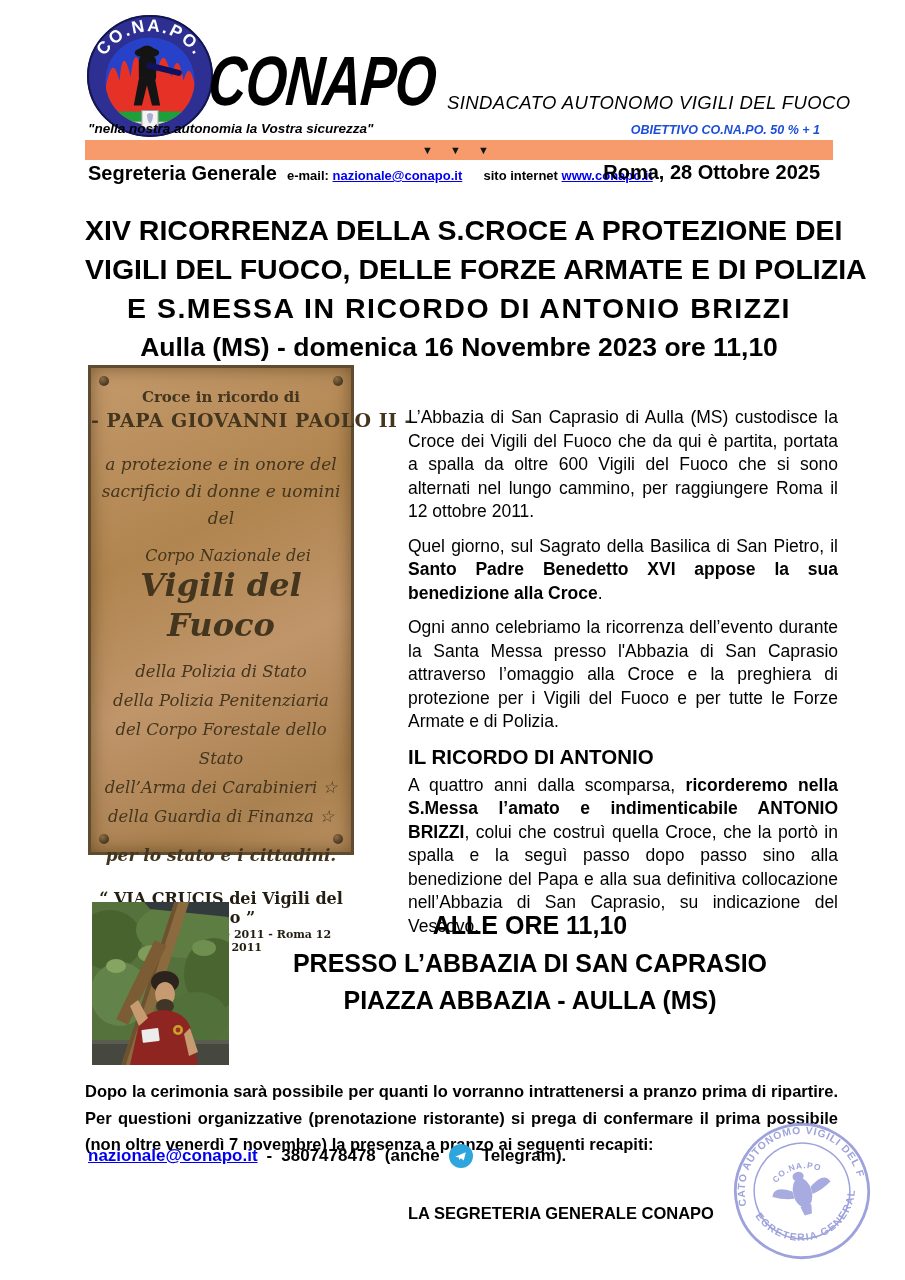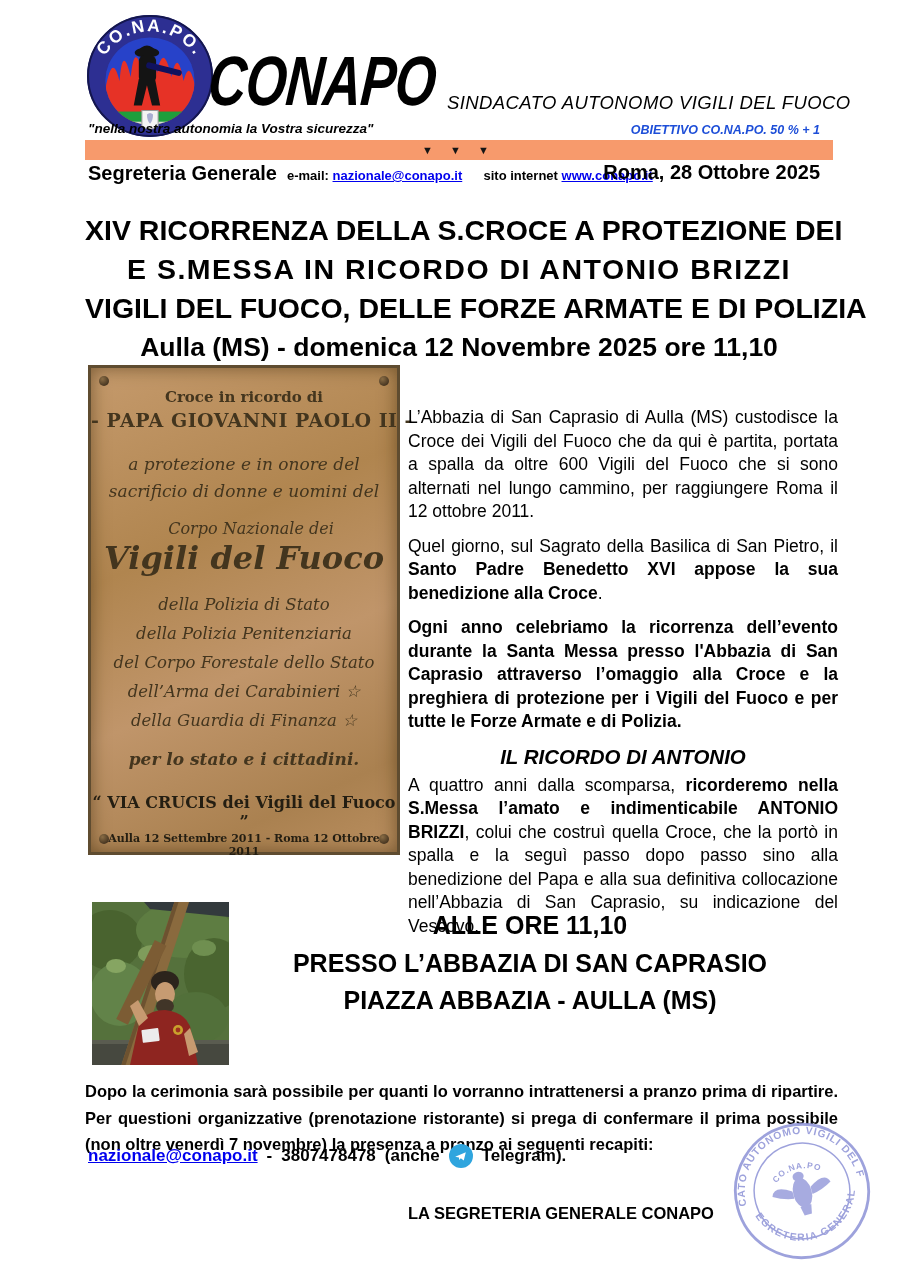--- a/index.html
+++ b/index.html
@@ -29,43 +29,43 @@
   .dateline{right:85px;top:161px;font-size:20px;font-weight:bold;}
 
   
   .titleblock{left:85px;top:211px;width:748px;text-align:center;font-weight:bold;}
   .t-line{font-size:28.5px;line-height:39px;white-space:nowrap;}
   .t-line.sp{letter-spacing:1.5px;}
   .t-sub{font-size:26.5px;line-height:38px;white-space:nowrap;}
 
   
   .plaque{
-    left:88px;top:365px;width:312px;height:490px;box-sizing:border-box;
+    left:88px;top:365px;width:266px;height:490px;box-sizing:border-box;
     background:linear-gradient(155deg,#c59a6c 0%,#b0854f 35%,#c0956a 60%,#aa8150 85%,#b98e5f 100%);
     border:3px solid #5f4c30;box-shadow:inset 0 0 18px rgba(60,40,10,.55);
     text-align:center;color:#43351e;font-family:"DejaVu Serif",serif;
   }
   .screw{position:absolute;width:10px;height:10px;border-radius:50%;
          background:radial-gradient(circle at 35% 30%,#8a6d45,#493722 70%);}
   .pl1{margin-top:20px;font-size:15px;font-weight:bold;}
   .pl2{margin-top:3px;font-size:19px;font-weight:bold;letter-spacing:.5px;white-space:nowrap;}
   .pl-it{font-style:italic;}
   .pl3{margin-top:20px;font-size:17px;line-height:27px;}
   .pl5{margin-top:14px;font-size:16px;padding-left:14px;}
   .pl6{font-size:32px;line-height:40px;font-weight:bold;}
   .pl7{margin-top:12px;font-size:16.5px;line-height:29px;}
   .pl12{margin-top:14px;font-size:17px;font-weight:bold;}
   .pl13{margin-top:24px;font-size:16px;font-weight:bold;color:#241e12;}
   .pl14{margin-top:1px;font-size:11px;font-weight:bold;color:#241e12;}
 
   
   .colright{left:408px;top:362px;width:430px;margin-top:44px;}
   .colright p{margin:0 0 11px 0;font-size:17.5px;line-height:23.5px;text-align:justify;}
-  .colright p.pb{font-weight:bold;}
-  .ricordo{margin:1px 0 5px 0;text-align:center;font-size:20.5px;font-weight:bold;font-style:italic;}
+  .colright p.pb{font-weight:normal;}
+  .ricordo{margin:1px 0 5px 0;font-size:20.5px;font-weight:bold;}
 
   
   .invite{left:85px;top:866px;width:748px;text-align:center;
           font-size:17.5px;font-weight:bold;color:#B4380D;}
 
   
   .photo{left:92px;top:902px;width:137px;height:163px;}
   .event{left:235px;top:907px;width:590px;text-align:center;font-weight:bold;
          font-size:25px;line-height:37.5px;}
 
@@ -127,23 +127,23 @@
     <span>e-mail:</span>
     <a class="lnk" href="#">nazionale@conapo.it</a>
     <span class="gap"></span>
     <span>sito internet</span>
     <a class="lnk" href="#">www.conapo.it</a>
   </div>
   <div class="abs dateline">Roma, 28 Ottobre 2025</div>
 
   <div class="abs titleblock">
     <div class="t-line">XIV RICORRENZA DELLA S.CROCE A PROTEZIONE DEI</div>
+    <div class="t-line">VIGILI DEL FUOCO, DELLE FORZE ARMATE E DI POLIZIA</div>
     <div class="t-line sp">E S.MESSA IN RICORDO DI ANTONIO BRIZZI</div>
-    <div class="t-line">VIGILI DEL FUOCO, DELLE FORZE ARMATE E DI POLIZIA</div>
-    <div class="t-sub">Aulla (MS) - domenica 12 Novembre 2025 ore 11,10</div>
+    <div class="t-sub">Aulla (MS) - domenica 16 Novembre 2023 ore 11,10</div>
   </div>
 
   <div class="abs plaque">
     <div class="screw" style="left:8px;top:8px;"></div>
     <div class="screw" style="right:8px;top:8px;"></div>
     <div class="screw" style="left:8px;bottom:8px;"></div>
     <div class="screw" style="right:8px;bottom:8px;"></div>
     <div class="pl1">Croce in ricordo di</div>
     <div class="pl2">- PAPA GIOVANNI PAOLO II -</div>
     <div class="pl3 pl-it">a protezione e in onore del</div>

